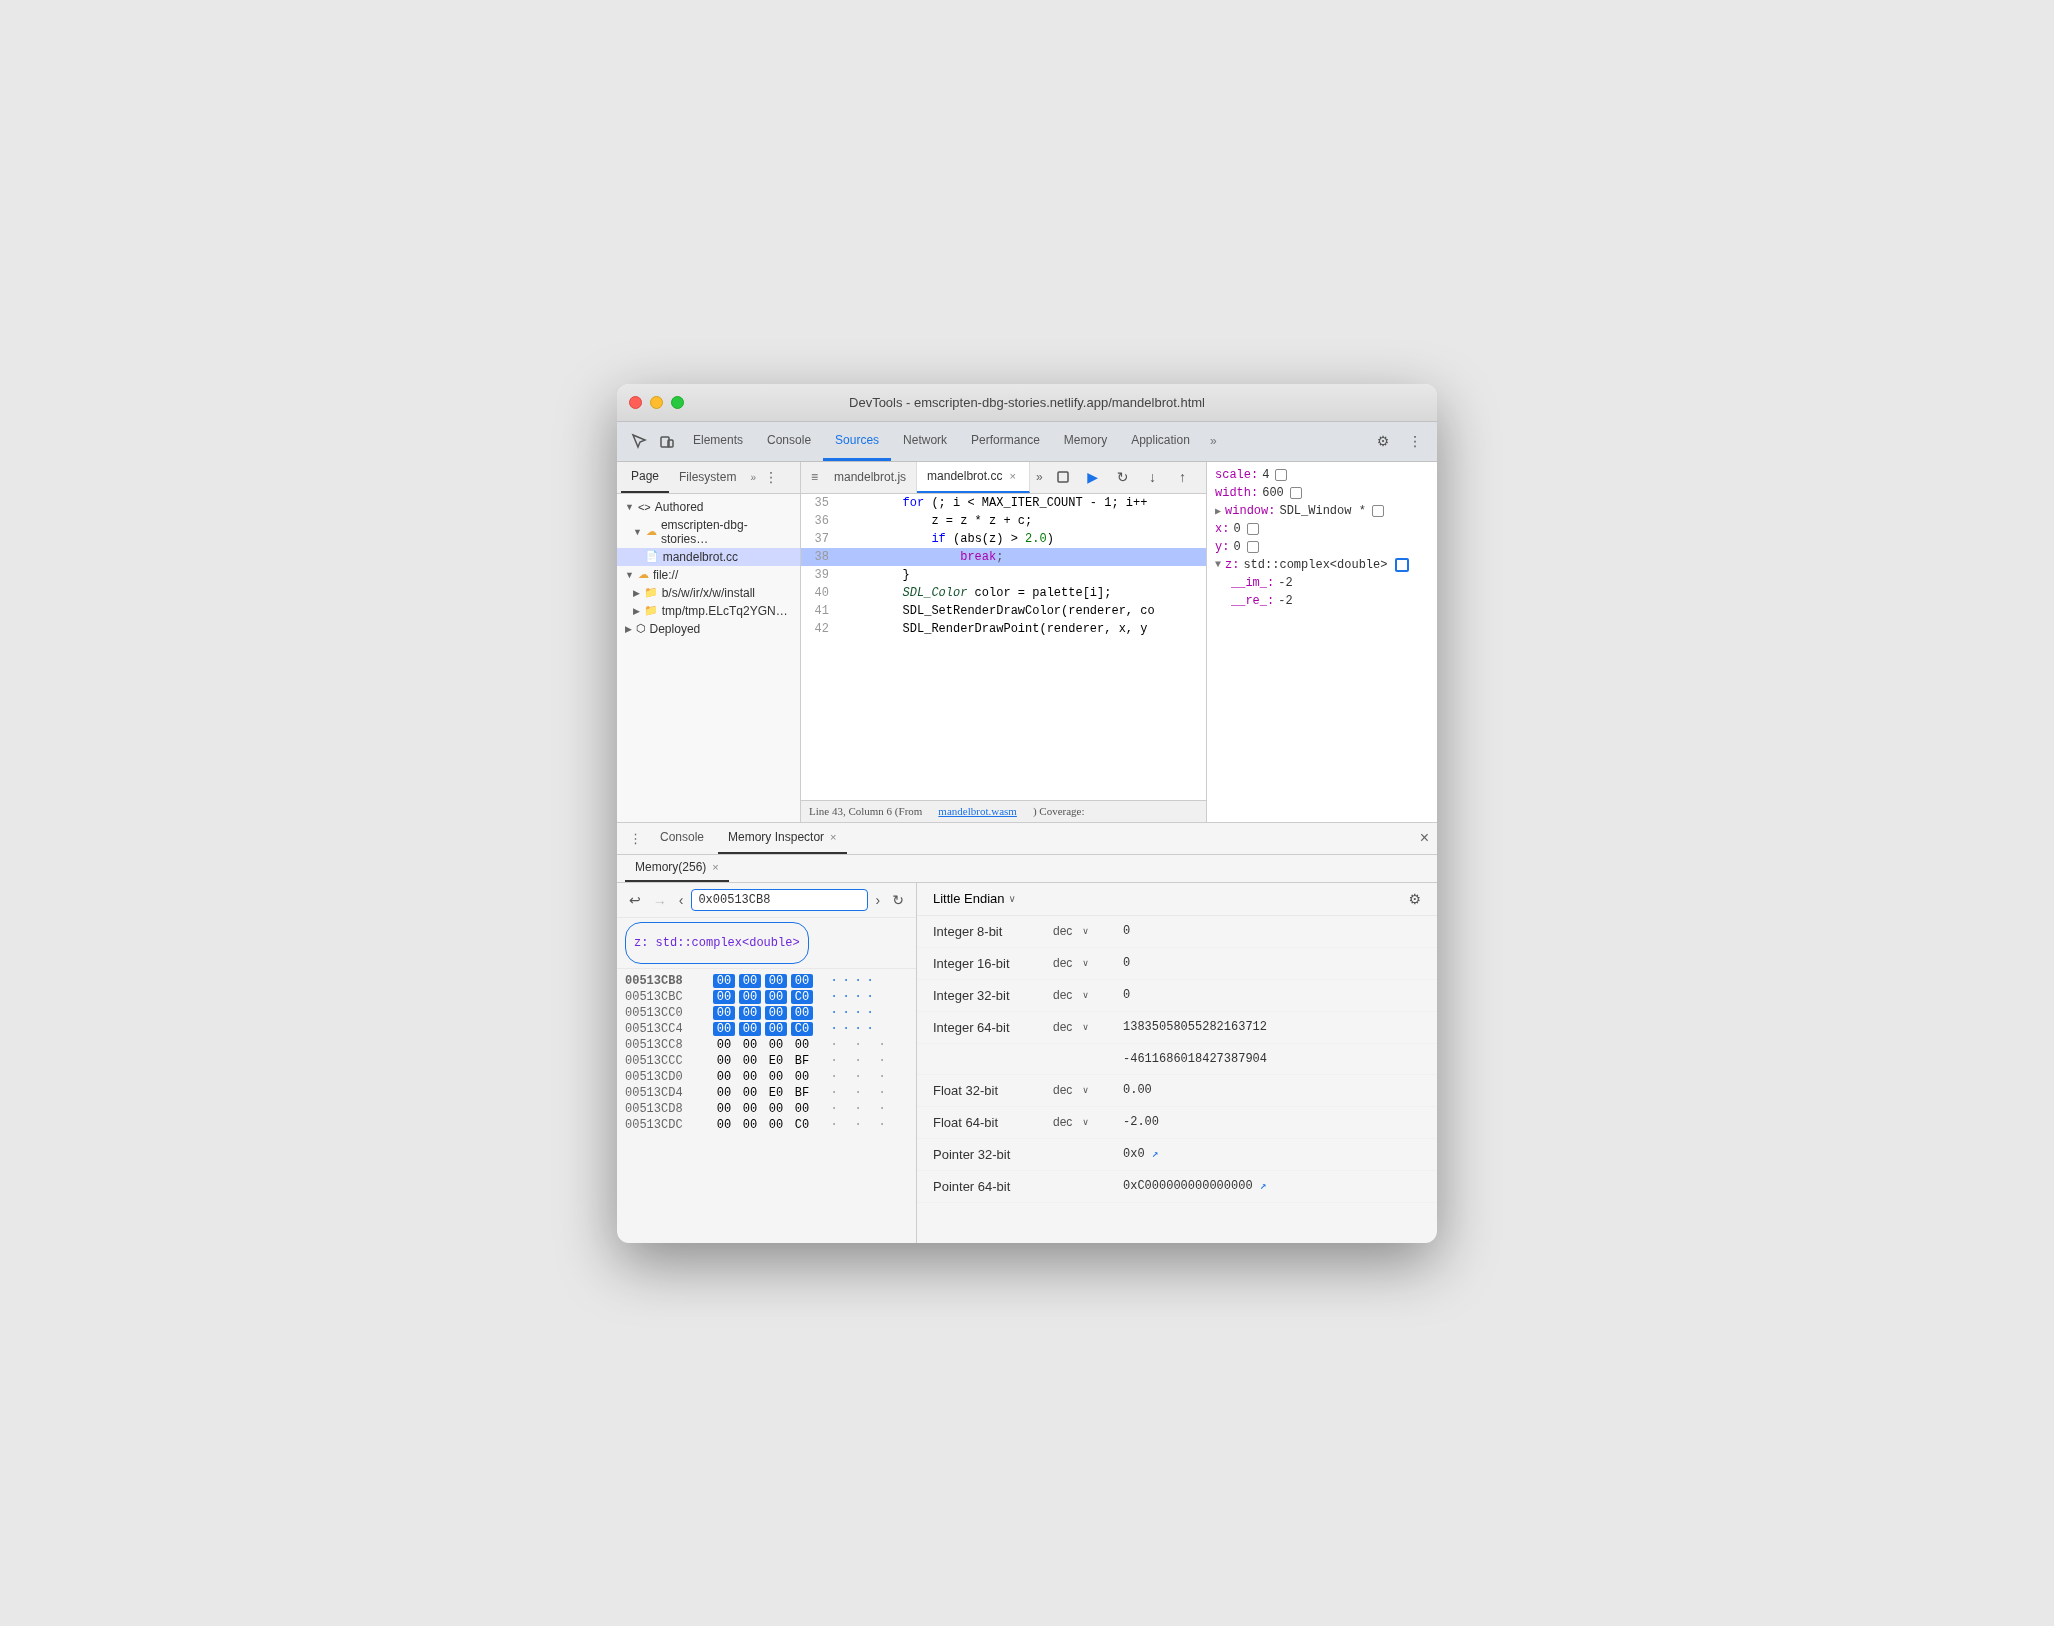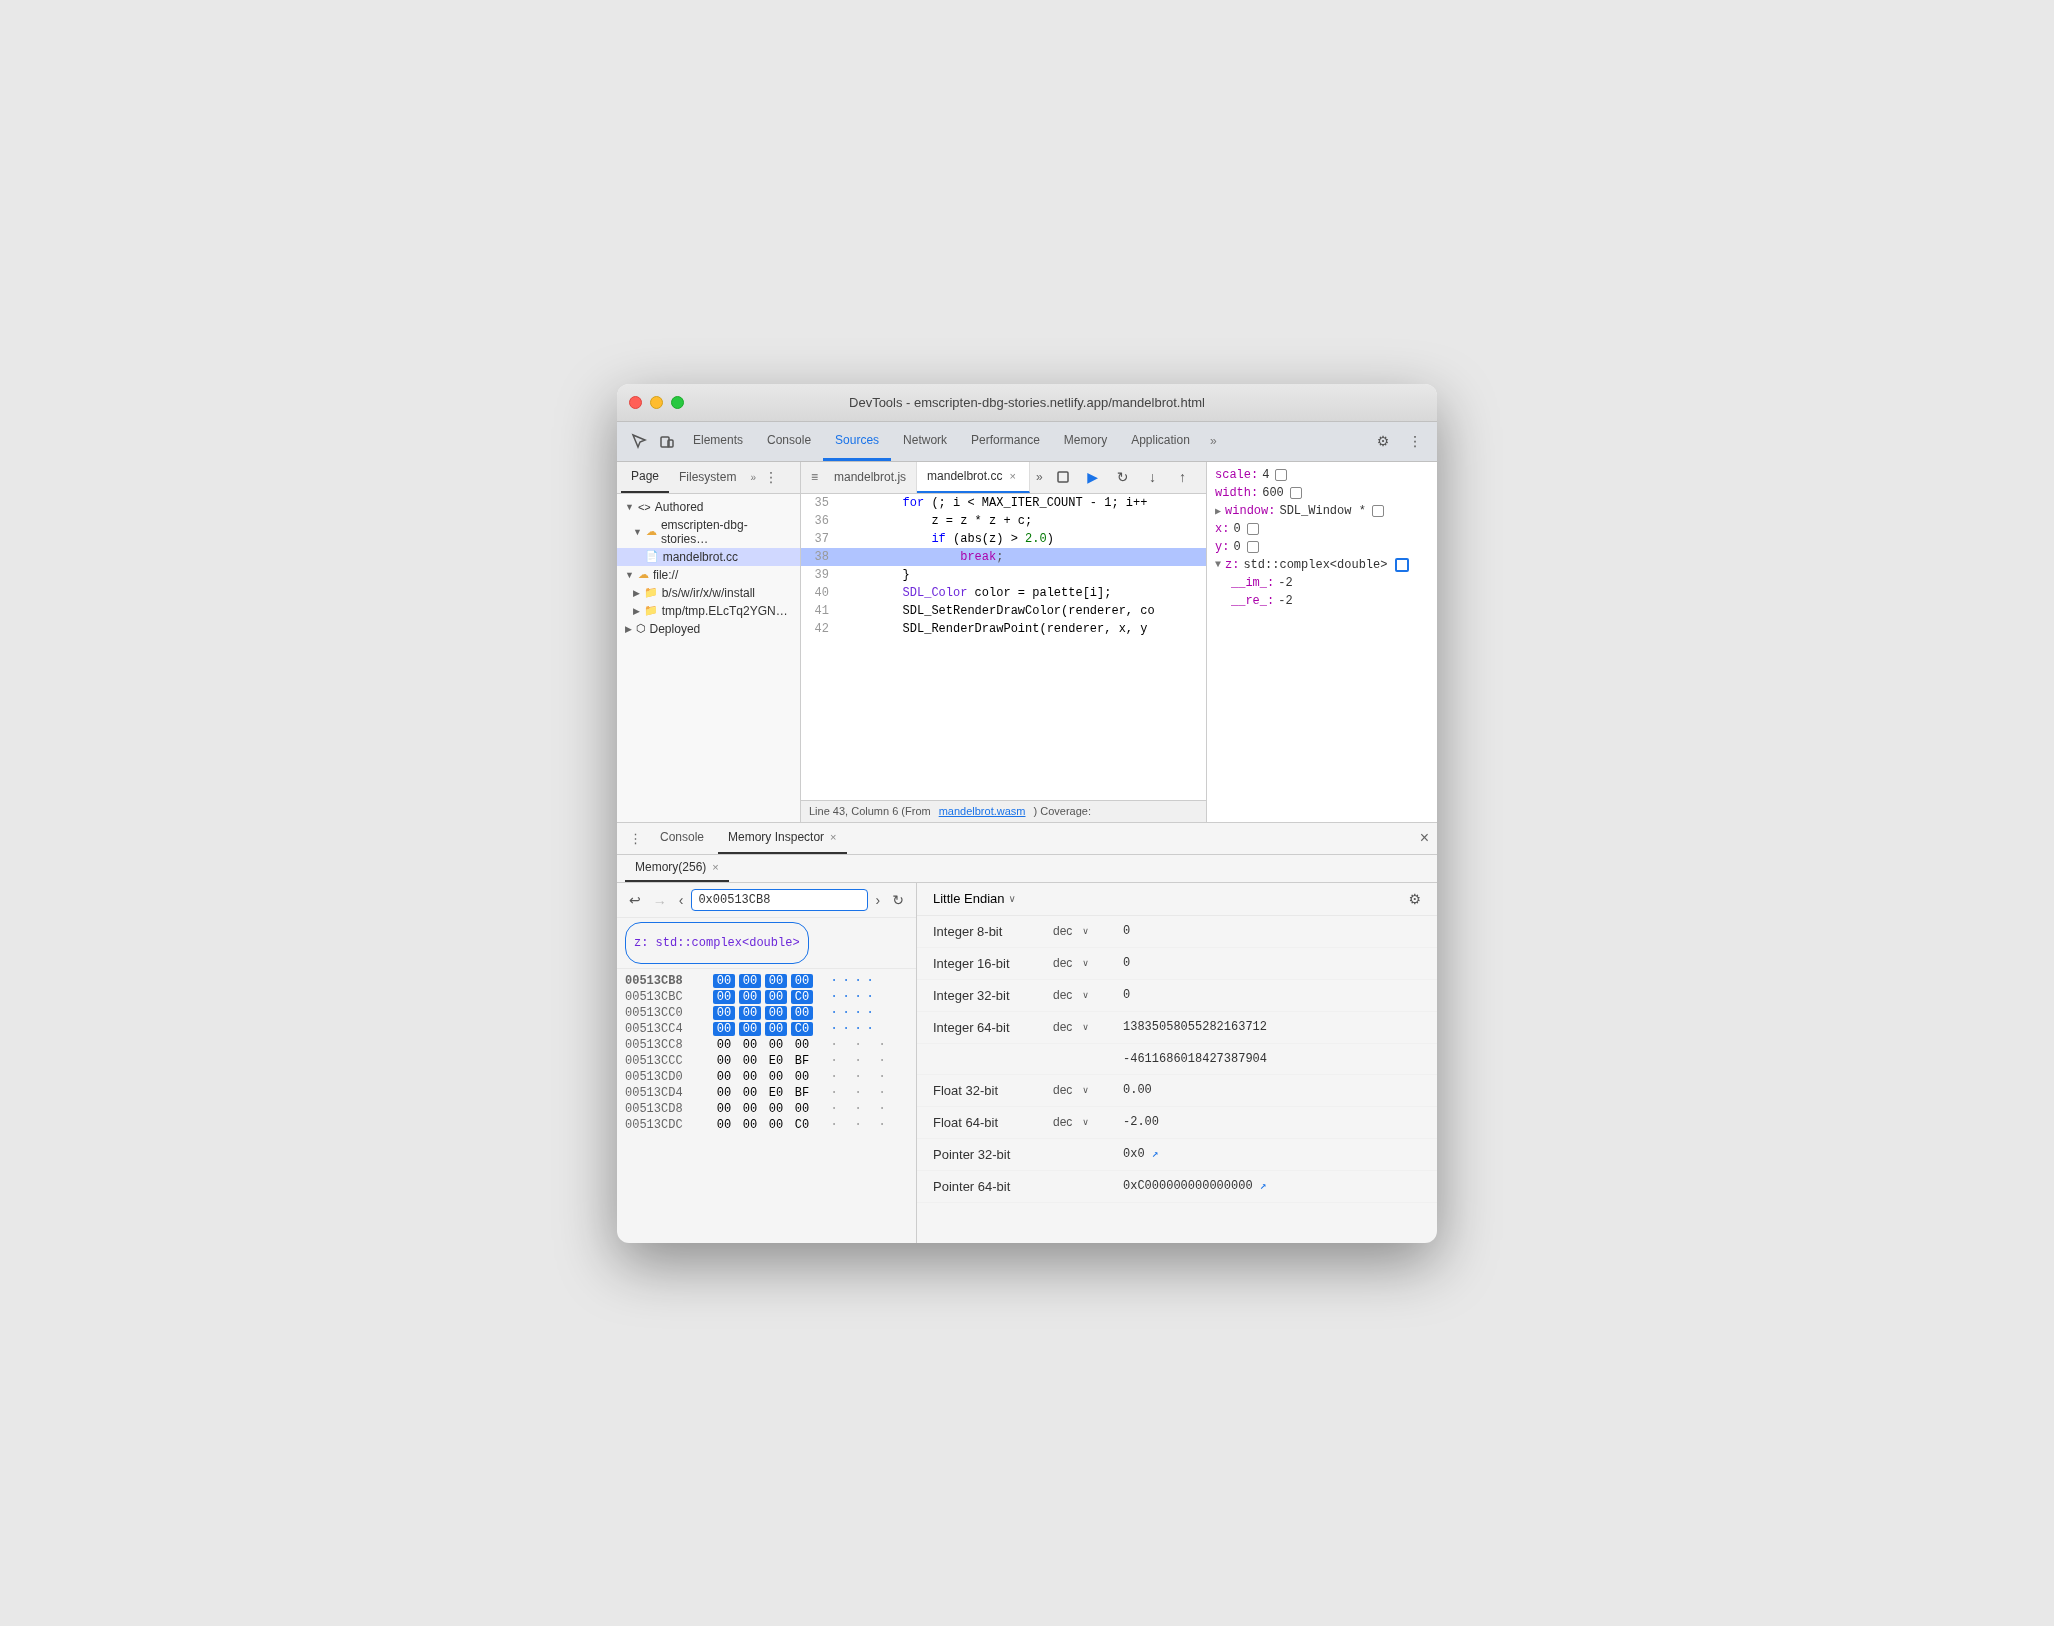--- a/index.html
+++ b/index.html
@@ -159,31 +159,32 @@
       flex-shrink: 0;
     }
     .line-content {
       flex: 1;
       white-space: pre;
       padding-left: 4px;
     }
     .kw-purple { color: #aa00aa; }
     .kw-blue { color: #0000ff; }
     .kw-green { color: #007700; }
-    .kw-teal { color: #6d28d9; }
+    .kw-teal { color: #14532d; font-style: italic; }
     .status-bar {
       height: 22px;
       background: #f0f0f0;
       border-top: 1px solid #ccc;
       font-size: 11px;
       color: #555;
       display: flex;
       align-items: center;
       padding: 0 8px;
-      gap: 8px;
+      gap: 16px;
+      font-family: Liberation Serif, serif;
     }
     .status-link { color: #1a73e8; text-decoration: underline; cursor: pointer; }
 
     
     .right-panel {
       width: 230px;
       background: #fff;
       overflow-y: auto;
       font-size: 12px;
     }

